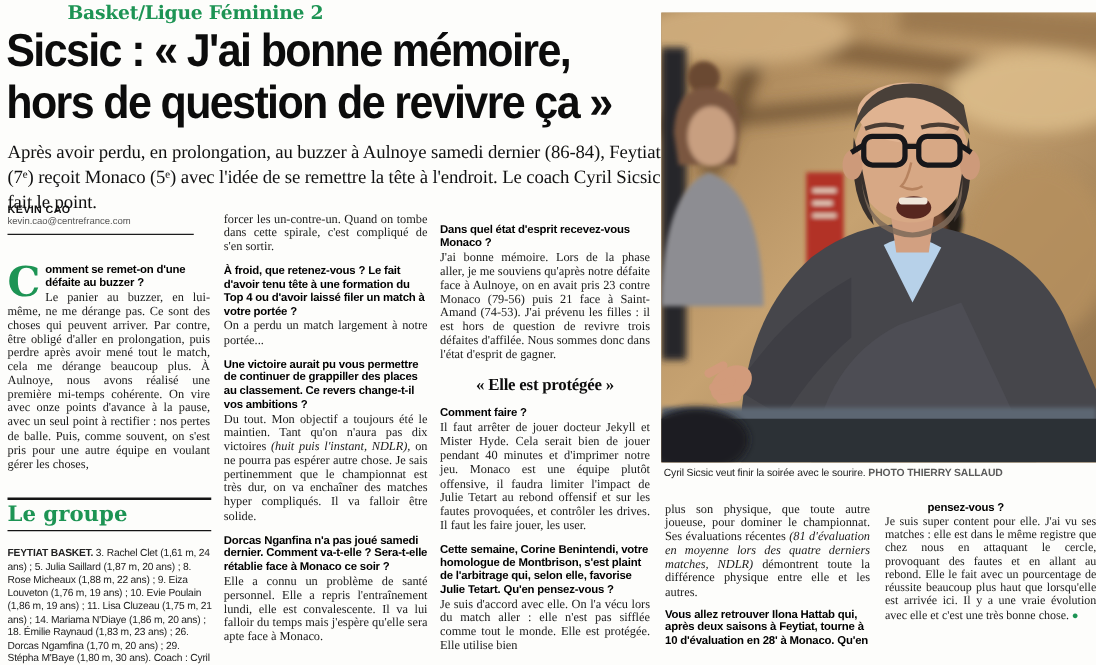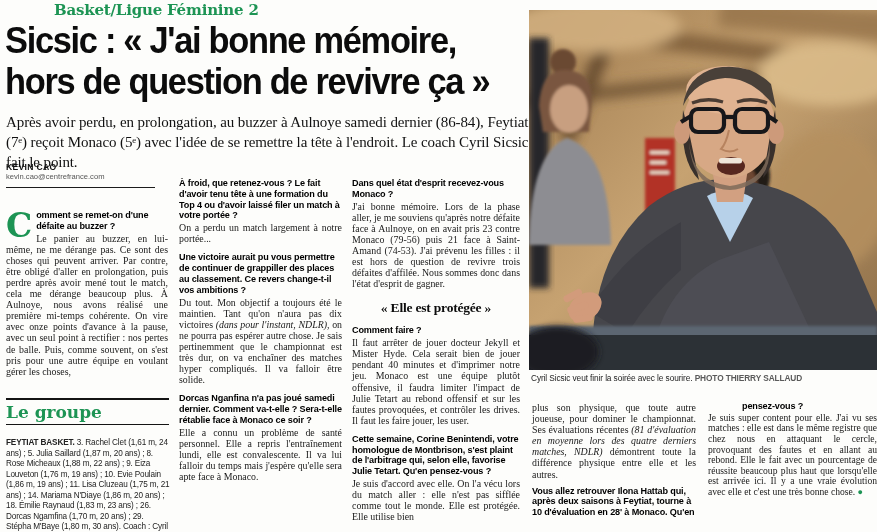--- a/index.html
+++ b/index.html
@@ -195,24 +195,25 @@
 <div class="abs caption">
   <span>Cyril Sicsic veut finir la soirée avec le sourire.</span>
   <span class="credit">PHOTO THIERRY SALLAUD</span>
 </div>
 
 <div id="col1" class="col abs">
     <p class="seg question"><span class="dropcap">C</span><span>omment se remet-on d'une défaite au buzzer ?</span></p>
     <p class="seg answer"><span>Le panier au buzzer, en lui-même, ne me dérange pas. Ce sont des choses qui peuvent arriver. Par contre, être obligé d'aller en prolongation, puis perdre après avoir mené tout le match, cela me dérange beaucoup plus. À Aulnoye, nous avons réalisé une première mi-temps cohérente. On vire avec onze points d'avance à la pause, avec un seul point à rectifier : nos pertes de balle. Puis, comme souvent, on s'est pris pour une autre équipe en voulant gérer les choses,</span></p>
   </div>
 <div id="col2" class="col abs">
+    <p class="seg continuation"><span>forcer les un-contre-un. Quand on tombe dans cette spirale, c'est compliqué de s'en sortir.</span></p>
     <p class="seg question"><span>À froid, que retenez-vous ? Le fait d'avoir tenu tête à une formation du Top 4 ou d'avoir laissé filer un match à votre portée ?</span></p>
     <p class="seg answer"><span>On a perdu un match largement à notre portée...</span></p>
     <p class="seg question"><span>Une victoire aurait pu vous permettre de continuer de grappiller des places au classement. Ce revers change-t-il vos ambitions ?</span></p>
-    <p class="seg answer"><span>Du tout. Mon objectif a toujours été le maintien. Tant qu'on n'aura pas dix victoires </span><span class="it">(dans pour l'instant, NDLR)</span><span>, on ne pourra pas espérer autre chose. Je sais pertinemment que le championnat est très dur, on va enchaîner des matches hyper compliqués. Il va falloir être solide.</span></p>
+    <p class="seg answer"><span>Du tout. Mon objectif a toujours été le maintien. Tant qu'on n'aura pas dix victoires </span><span class="it">(huit puis l'instant, NDLR)</span><span>, on ne pourra pas espérer autre chose. Je sais pertinemment que le championnat est très dur, on va enchaîner des matches hyper compliqués. Il va falloir être solide.</span></p>
     <p class="seg question"><span>Dorcas Nganfina n'a pas joué samedi dernier. Comment va-t-elle ? Sera-t-elle rétablie face à Monaco ce soir ?</span></p>
     <p class="seg answer"><span>Elle a connu un problème de santé personnel. Elle a repris l'entraînement lundi, elle est convalescente. Il va lui falloir du temps mais j'espère qu'elle sera apte face à Monaco.</span></p>
   </div>
 <div id="col3" class="col abs">
     <p class="seg question"><span>Dans quel état d'esprit recevez-vous Monaco ?</span></p>
     <p class="seg answer"><span>J'ai bonne mémoire. Lors de la phase aller, je me souviens qu'après notre défaite face à Aulnoye, on en avait pris 23 contre Monaco (79-56) puis 21 face à Saint-Amand (74-53). J'ai prévenu les filles : il est hors de question de revivre trois défaites d'affilée. Nous sommes donc dans l'état d'esprit de gagner.</span></p>
     <p class="seg crosshead"><span>« Elle est protégée »</span></p>
     <p class="seg question"><span>Comment faire ?</span></p>
     <p class="seg answer"><span>Il faut arrêter de jouer docteur Jekyll et Mister Hyde. Cela serait bien de jouer pendant 40 minutes et d'imprimer notre jeu. Monaco est une équipe plutôt offensive, il faudra limiter l'impact de Julie Tetart au rebond offensif et sur les fautes provoquées, et contrôler les drives. Il faut les faire jouer, les user.</span></p>
     <p class="seg question"><span>Cette semaine, Corine Benintendi, votre homologue de Montbrison, s'est plaint de l'arbitrage qui, selon elle, favorise Julie Tetart. Qu'en pensez-vous ?</span></p>

